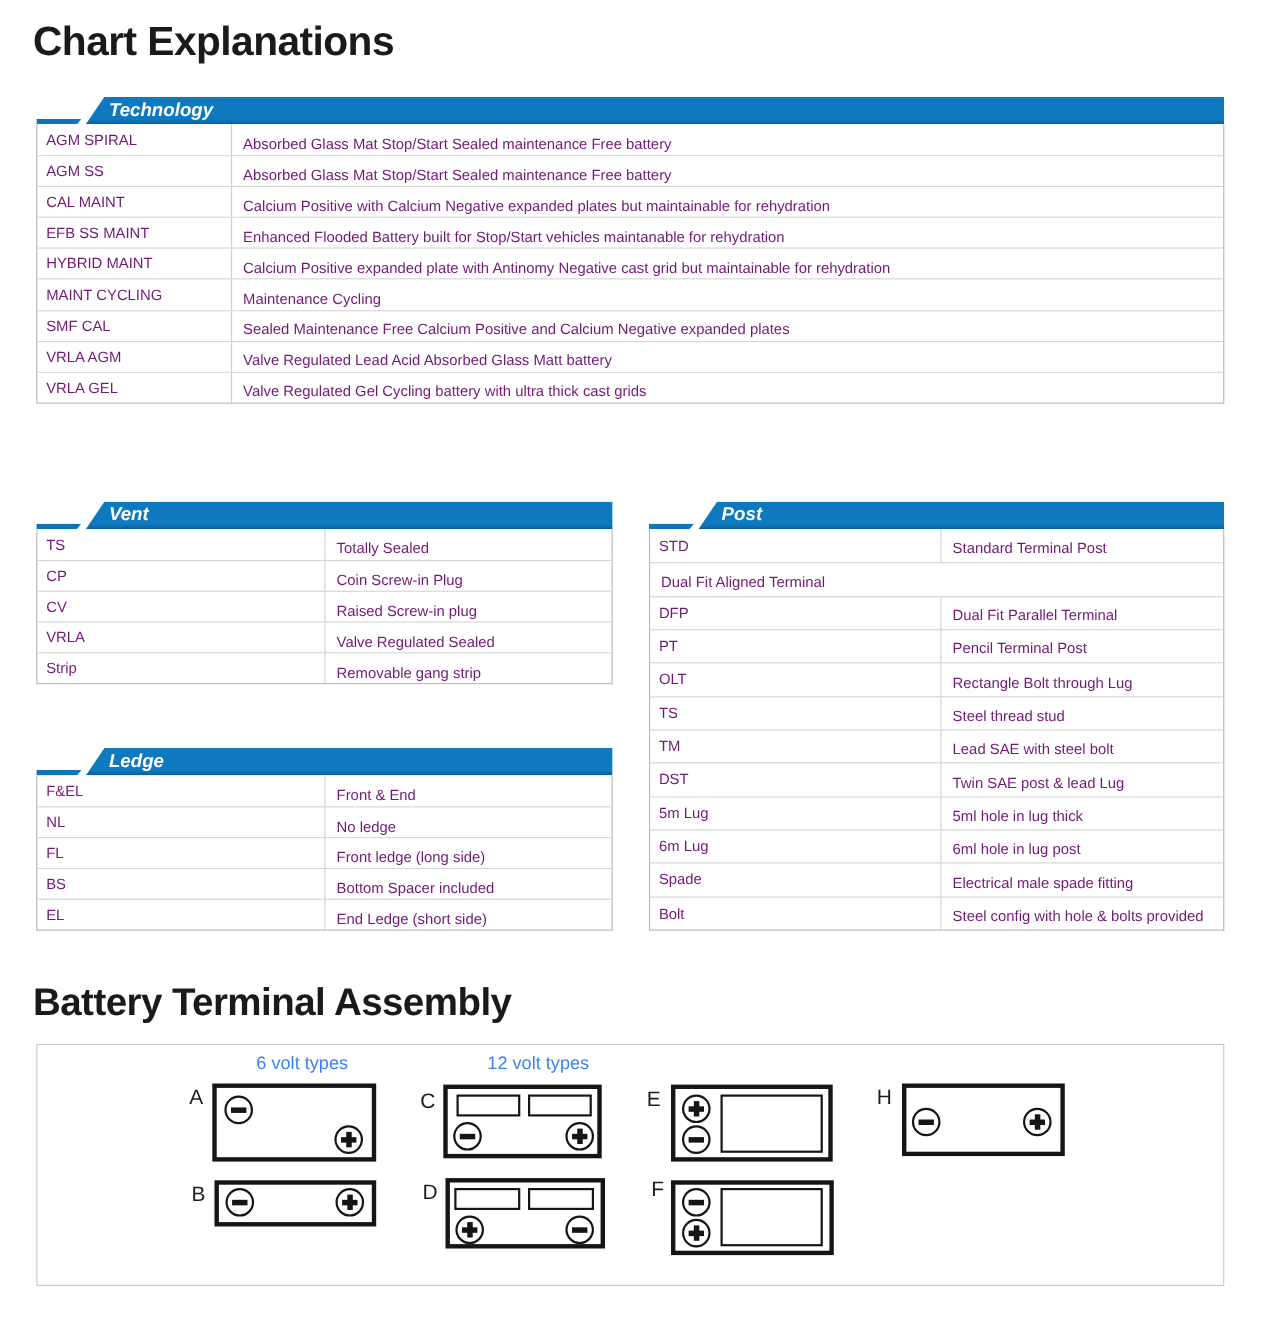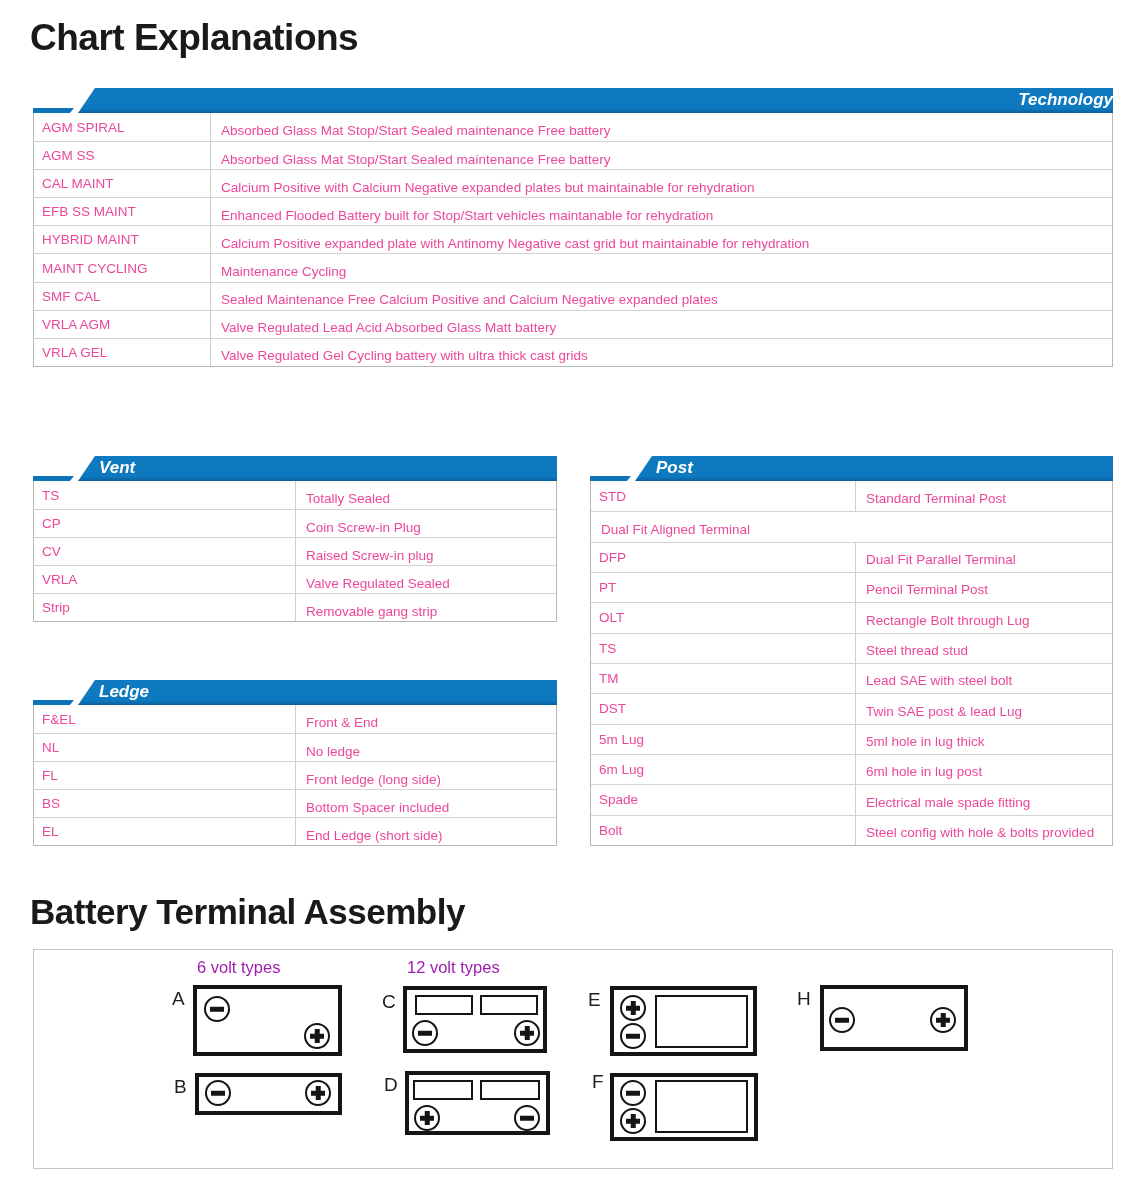--- a/index.html
+++ b/index.html
@@ -35,40 +35,40 @@
     clip-path:polygon(0 0, 100% 0, 90% 100%, 0 100%);
   }
   .banner-title {
     position:relative; z-index:2; display:inline-block;
     padding-left:66px; line-height:24px;
     font-size:17px; font-weight:700; font-style:italic; color:#ffffff;
   }
   .rows {
     border:1px solid #b5b7b9; border-top:none; background:#fff;
   }
-  .row { display:flex; height:var(--rowh); font-size:13.5px; color:#ec4899; }
+  .row { display:flex; height:var(--rowh); font-size:13.5px; color:#701a75; }
   .row + .row { border-top:1px solid #d4d4d4; }
   .c1 {
     width:var(--col1); border-right:1px solid #cfcfcf;
     padding:0 8px; display:flex; align-items:center; white-space:nowrap;
   }
   .c2 { flex:1; padding:17px 10px; display:flex; align-items:center; white-space:nowrap; }
 
-  #tbl-technology { left:33px; top:88px;  width:1080px;text-align:right; --col1:177px; --rowh:28.1px; }
+  #tbl-technology { left:33px; top:88px;  width:1080px; --col1:177px; --rowh:28.1px; }
   #tbl-vent       { left:33px; top:456px; width:524px;  --col1:262px; --rowh:28px;   }
   #tbl-post       { left:590px; top:456px; width:523px;border-radius:27px; --col1:265px; --rowh:30.33px;}
   #tbl-ledge      { left:33px; top:680px; width:524px;  --col1:262px; --rowh:28px;   }
 
   
   #assembly-box {
     position:absolute; left:33px; top:949px; width:1080px; height:220px;
     border:1px solid #c6c6c6; background:#fff;
   }
   .group-label {
-    position:absolute; font-size:16.5px; font-weight:400; color:#a21caf;
+    position:absolute; font-size:16.5px; font-weight:400; color:#3b82f6;margin-left:36px;
   }
   #label-6v  { left:163px; top:8px; }
   #label-12v { left:373px; top:8px; }
 
   .dletter {
     position:absolute; font-size:19px; color:#1e1e1e;
   }
   .dbox {
     position:absolute; border:4px solid #151515; background:#fff;
   }

